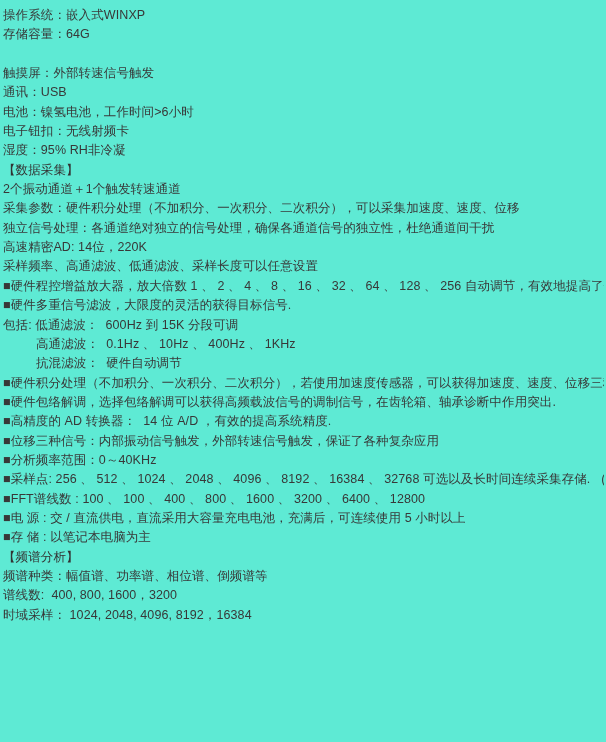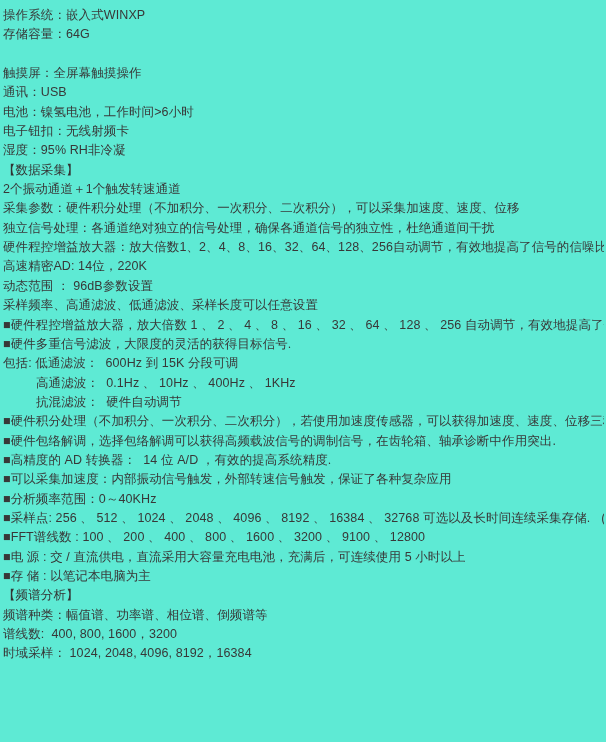--- a/index.html
+++ b/index.html
@@ -31,44 +31,42 @@
     color: #333333;
   }
 </style>
 </head>
 <body>
 
 <main class="doc" id="doc-root">
     <div class="line spec">操作系统：嵌入式WINXP</div>
     <div class="line spec">存储容量：64G</div>
     <div class="line blank">&nbsp;</div>
-    <div class="line spec">触摸屏：全屏幕触摸操作</div>
+    <div class="line spec">触摸屏：外部转速信号触发</div>
     <div class="line spec">通讯：USB</div>
     <div class="line spec">电池：镍氢电池，工作时间&gt;6小时</div>
     <div class="line spec">电子钮扣：无线射频卡</div>
     <div class="line spec">湿度：95% RH非冷凝</div>
     <div class="line section-header">【数据采集】</div>
     <div class="line spec">2个振动通道＋1个触发转速通道</div>
     <div class="line spec">采集参数：硬件积分处理（不加积分、一次积分、二次积分），可以采集加速度、速度、位移</div>
     <div class="line spec">独立信号处理：各通道绝对独立的信号处理，确保各通道信号的独立性，杜绝通道间干扰</div>
-    <div class="line spec">硬件程控增益放大器：放大倍数1、2、4、8、16、32、64、128、256自动调节，有效地提高了信号的信噪比</div>
     <div class="line spec">高速精密AD: 14位，220K</div>
-    <div class="line spec">动态范围 ： 96dB参数设置</div>
     <div class="line spec">采样频率、高通滤波、低通滤波、采样长度可以任意设置</div>
     <div class="line bullet">■硬件程控增益放大器，放大倍数 1 、 2 、 4 、 8 、 16 、 32 、 64 、 128 、 256 自动调节，有效地提高了信号的信噪比</div>
     <div class="line bullet">■硬件多重信号滤波，大限度的灵活的获得目标信号.</div>
     <div class="line spec">包括: 低通滤波：  600Hz 到 15K 分段可调</div>
     <div class="line sub" style="padding-left: 33px;">高通滤波：  0.1Hz 、 10Hz 、 400Hz 、 1KHz</div>
     <div class="line sub" style="padding-left: 33px;">抗混滤波：  硬件自动调节</div>
     <div class="line bullet">■硬件积分处理（不加积分、一次积分、二次积分），若使用加速度传感器，可以获得加速度、速度、位移三种信号</div>
     <div class="line bullet">■硬件包络解调，选择包络解调可以获得高频载波信号的调制信号，在齿轮箱、轴承诊断中作用突出.</div>
     <div class="line bullet">■高精度的 AD 转换器：  14 位 A/D ，有效的提高系统精度.</div>
-    <div class="line bullet">■可以采集加速度：内部振动信号触发，外部转速信号触发，保证了各种复杂应用</div>
+    <div class="line bullet">■位移三种信号：内部振动信号触发，外部转速信号触发，保证了各种复杂应用</div>
     <div class="line bullet">■分析频率范围：0～40KHz</div>
     <div class="line bullet">■采样点: 256 、 512 、 1024 、 2048 、 4096 、 8192 、 16384 、 32768 可选以及长时间连续采集存储.   (256-32768)</div>
-    <div class="line bullet">■FFT谱线数 : 100 、 200 、 400 、 800 、 1600 、 3200 、 9100 、 12800</div>
+    <div class="line bullet">■FFT谱线数 : 100 、 100 、 400 、 800 、 1600 、 3200 、 6400 、 12800</div>
     <div class="line bullet">■电 源 : 交 / 直流供电，直流采用大容量充电电池，充满后，可连续使用 5 小时以上</div>
     <div class="line bullet">■存 储 : 以笔记本电脑为主</div>
     <div class="line section-header">【频谱分析】</div>
     <div class="line spec">频谱种类：幅值谱、功率谱、相位谱、倒频谱等</div>
     <div class="line spec">谱线数:  400, 800, 1600，3200</div>
     <div class="line spec">时域采样： 1024, 2048, 4096, 8192，16384</div>
   </main>
 
 </body></html>

